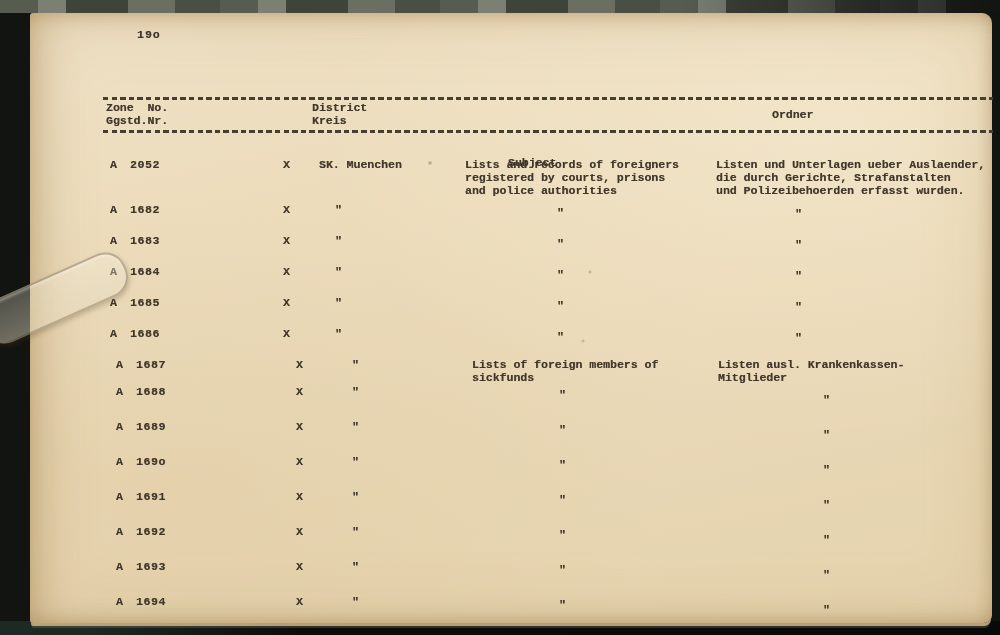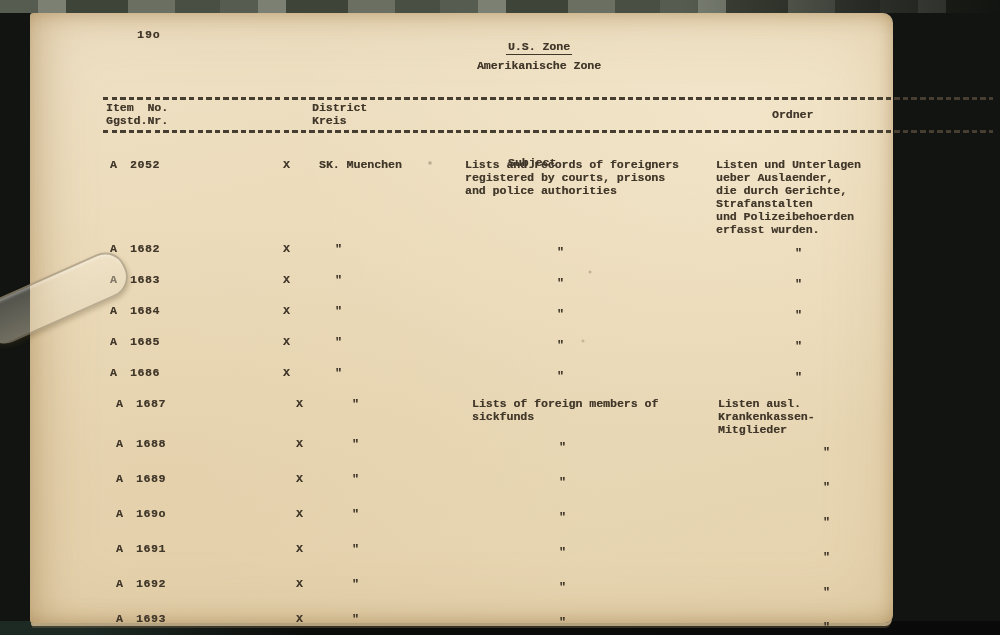--- a/index.html
+++ b/index.html
@@ -27,21 +27,21 @@
     position:absolute; left:5px; top:15px; width:30px; height:608px;
     border-radius:8px 0 0 6px;
     background:
       linear-gradient(180deg, rgba(255,245,220,0.25), rgba(0,0,0,0) 30px),
       repeating-linear-gradient(90deg,#8d7b5d 0 2px,#b8a683 2px 4px,#a18f6e 4px 5px,#cbb996 5px 7px,#97856ls 7px 8px),
       repeating-linear-gradient(90deg,#8d7b5d 0 2px,#b8a683 2px 4px,#a18f6e 4px 5px,#cbb996 5px 7px);
   }
 
   
   .page {
-    position:absolute; left:30px; top:13px; width:863px; height:610px;
+    position:absolute; left:30px; top:13px; width:962px; height:610px;
     border-radius:3px 10px 8px 3px;
     background:
       radial-gradient(circle 2px at 400px 150px, rgba(90,70,50,0.5), transparent 2.5px),
       radial-gradient(circle 1.5px at 560px 259px, rgba(90,70,50,0.45), transparent 2px),
       radial-gradient(circle 1.5px at 553px 328px, rgba(90,70,50,0.4), transparent 2px),
       radial-gradient(ellipse at 15% 78%, rgba(208,178,128,0.18), transparent 42%),
       radial-gradient(ellipse at 82% 18%, rgba(255,247,228,0.3), transparent 45%),
       linear-gradient(168deg,#efe1c6 0%,#ecdcbc 30%,#e9d8b6 62%,#e5d3ae 100%);
     box-shadow:
       inset 0 0 70px rgba(168,132,78,0.22),
@@ -123,29 +123,25 @@
 <body>
 
 <div class="scene">
   <div class="bg-top-band"></div>
   <div class="bg-bottom-band"></div>
   <div class="page-stack"></div>
 
   <div class="page">
     <div class="page-number">19o</div>
 
-    <div class="title-block">
-      <div><span class="title-en">U.S. Zone</span></div>
-      <div class="title-de">Amerikanische Zone</div>
-    </div>
 
     <div class="rule rule-top"></div>
 
     <div class="thead">
-      <span class="th th-item"><span>Item  No.</span>
+      <span class="th th-item"><span>Zone  No.</span>
 <span>Ggstd.Nr.</span></span>
       <span class="th th-district"><span>District</span>
 <span>Kreis</span></span>
       <span class="th th-subject">Subject</span>
       <span class="th th-betreff">Ordner</span>
     </div>
 
     <div class="rule rule-bottom"></div>
 
     <div class="tbody">

